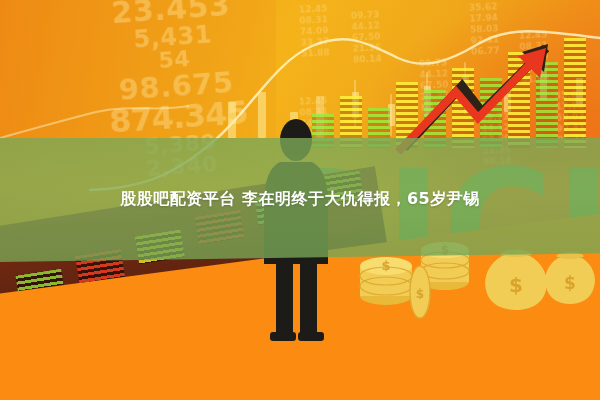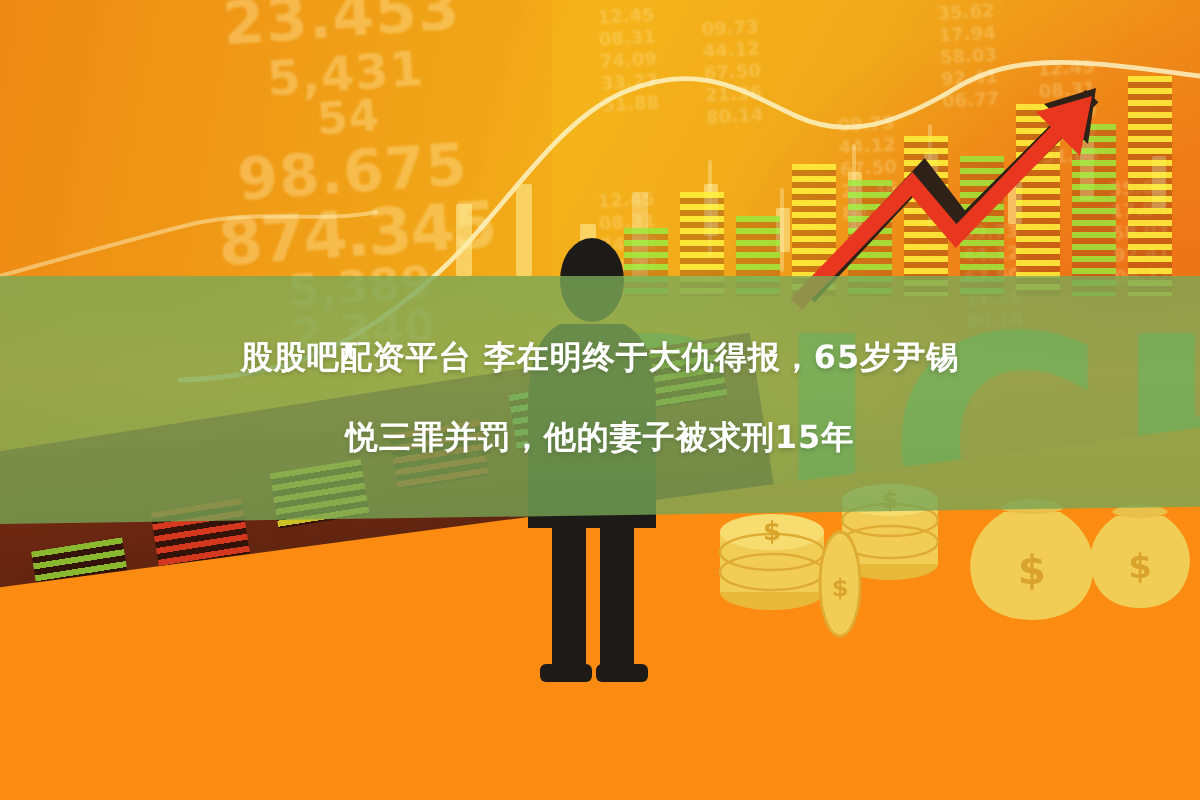--- a/index.html
+++ b/index.html
@@ -357,16 +357,15 @@
     <rect x="26" y="142" width="17" height="78" fill="#1d1b18"></rect>
     <rect x="50" y="142" width="17" height="78" fill="#1d1b18"></rect>
     <rect x="20" y="214" width="26" height="9" rx="3" fill="#1d1b18"></rect>
     <rect x="48" y="214" width="26" height="9" rx="3" fill="#1d1b18"></rect>
   </svg>
 
   <div class="greenband"></div>
 
   <div class="headline">
     <span class="ln">股股吧配资平台 李在明终于大仇得报，65岁尹锡</span>
-    <span class="ln">悦三罪并罚，他的妻子被求刑15年</span>
   </div>
 
 </div>
 
 </body></html>

